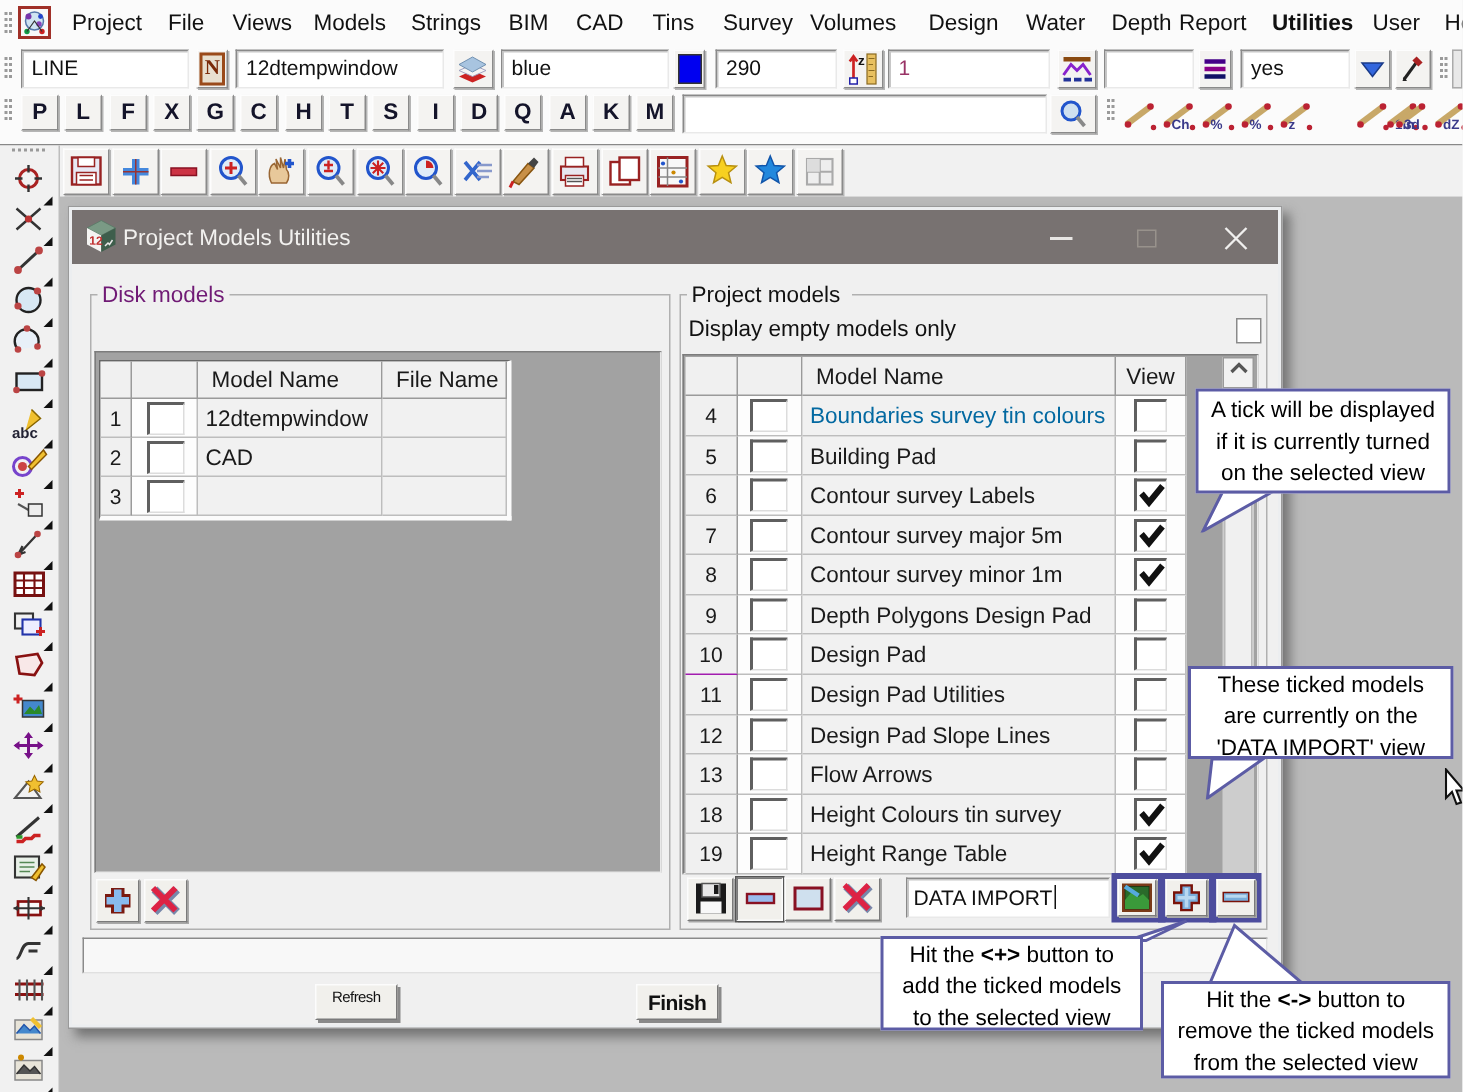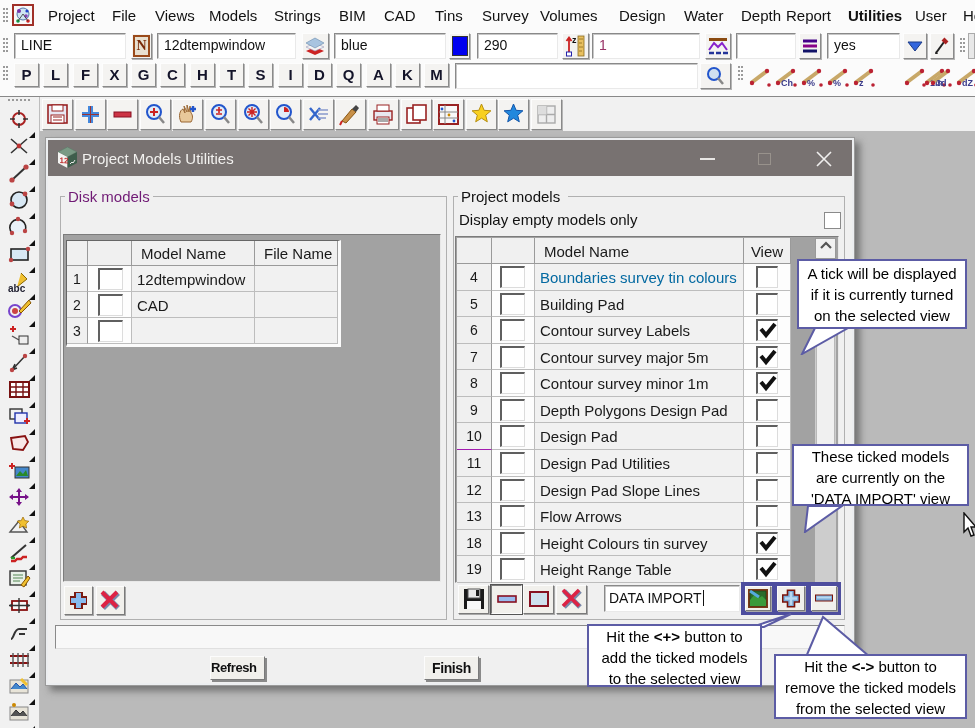--- a/index.html
+++ b/index.html
@@ -650,21 +650,21 @@
       <path d="M12 2.5 V20.5 M3 11.5 H21" stroke="#7a1208" stroke-width="8.6"></path>
       <path d="M12 4 V19 M4.5 11.5 H19.5" stroke="#7aadda" stroke-width="5.4"></path>
       <path d="M12 5 V18 M6 11.5 H18" stroke="#b8d8f0" stroke-width="2.4"></path>
     </svg></div>
 <div class="abs btn" style="left:811px;top:586px;width:26px;height:25px;text-align:center;"><svg width="22" height="23" viewBox="0 0 22 23">
       <rect x="2" y="7.5" width="18" height="7" fill="#7a1208"></rect>
       <rect x="3" y="8.5" width="16" height="5" fill="#7aadda"></rect>
       <rect x="4" y="9.5" width="14" height="2" fill="#b8d8f0"></rect>
     </svg></div>
 <div class="abs" style="left:55px;top:625px;width:790px;height:24px;background:#f8f8f8;border:1px solid;border-color:#8a8a8a #e0e0e0 #e0e0e0 #8a8a8a;"></div>
-<div class="abs btn" style="left:210px;top:656px;width:55px;height:24px;font-size:13px;font-weight:bold;color:#111;padding-top:3px;box-shadow:2px 2px 0 #8a8a8a;letter-spacing:-0.4px;">Refresh</div>
+<div class="abs btn" style="left:210px;top:656px;width:55px;height:24px;text-align:center;font-size:10px;font-weight:normal;color:#111;padding-top:3px;box-shadow:2px 2px 0 #8a8a8a;letter-spacing:-0.4px;">Refresh</div>
 <div class="abs btn" style="left:424px;top:656px;width:55px;height:24px;text-align:center;font-size:14px;font-weight:bold;color:#111;padding-top:3px;box-shadow:2px 2px 0 #8a8a8a;letter-spacing:-0.4px;">Finish</div>
 <div class="abs callout" style="left:797px;top:259px;width:170px;height:70px;padding-top:2px;">A tick will be displayed<br>if it is currently turned<br>on the selected view</div>
 <svg class="abs" style="left:795px;top:327px;z-index:29;" width="60" height="28" viewBox="0 0 60 28">
     <path d="M20 1 L53 1 L7 27 Z" fill="#fff" stroke="#5c5ca5" stroke-width="2"></path>
   </svg>
 <div class="abs callout" style="left:792px;top:444px;width:177px;height:62px;padding-top:0px;">These ticked models<br>are currently on the<br>'DATA IMPORT' view</div>
 <svg class="abs" style="left:800px;top:505px;z-index:29;" width="55" height="28" viewBox="0 0 55 28">
     <path d="M8 1 L42 1 L5 27 Z" fill="#fff" stroke="#5c5ca5" stroke-width="2"></path>
   </svg>
 <div class="abs callout" style="left:587px;top:624px;width:175px;height:63px;padding-top:0px;">Hit the <b>&lt;+&gt;</b> button to<br>add the ticked models<br>to the selected view</div>

